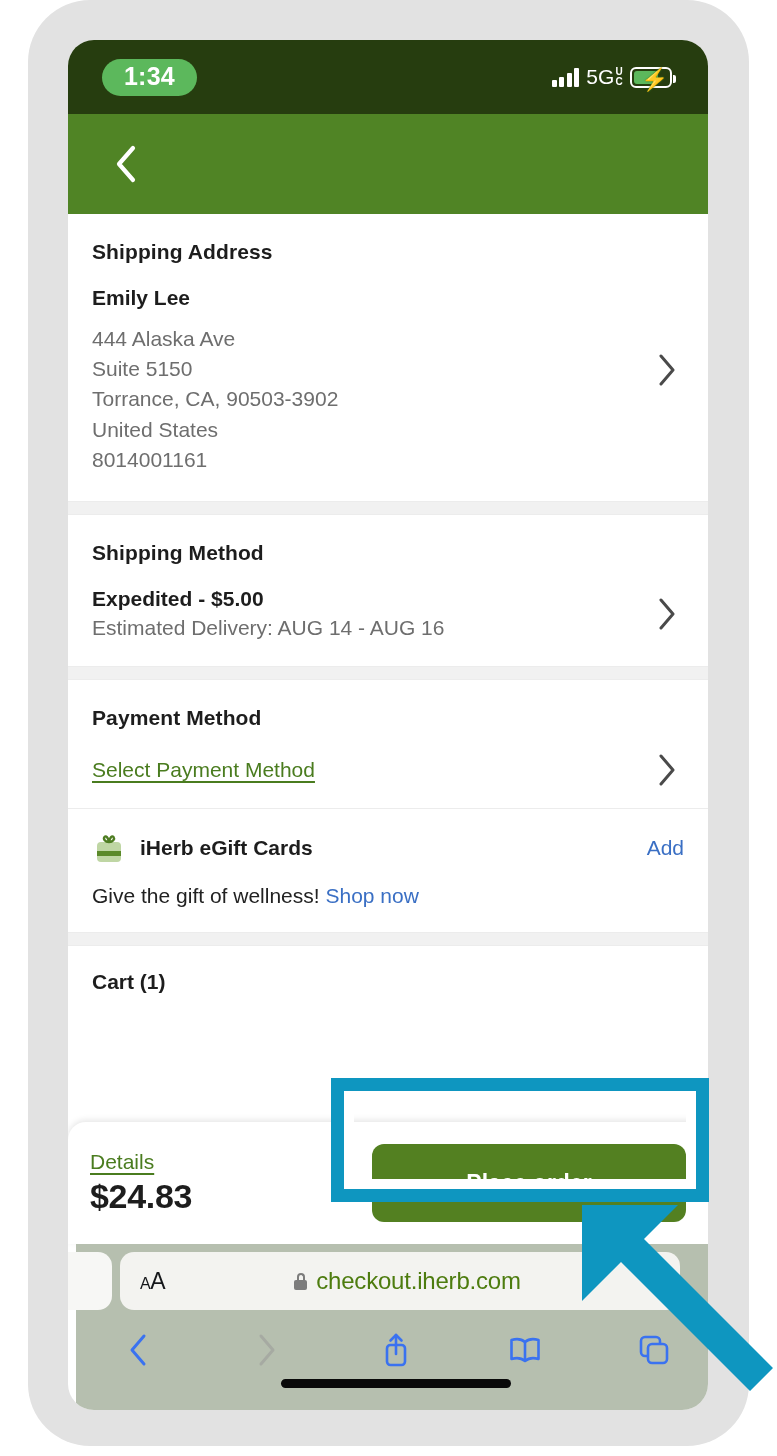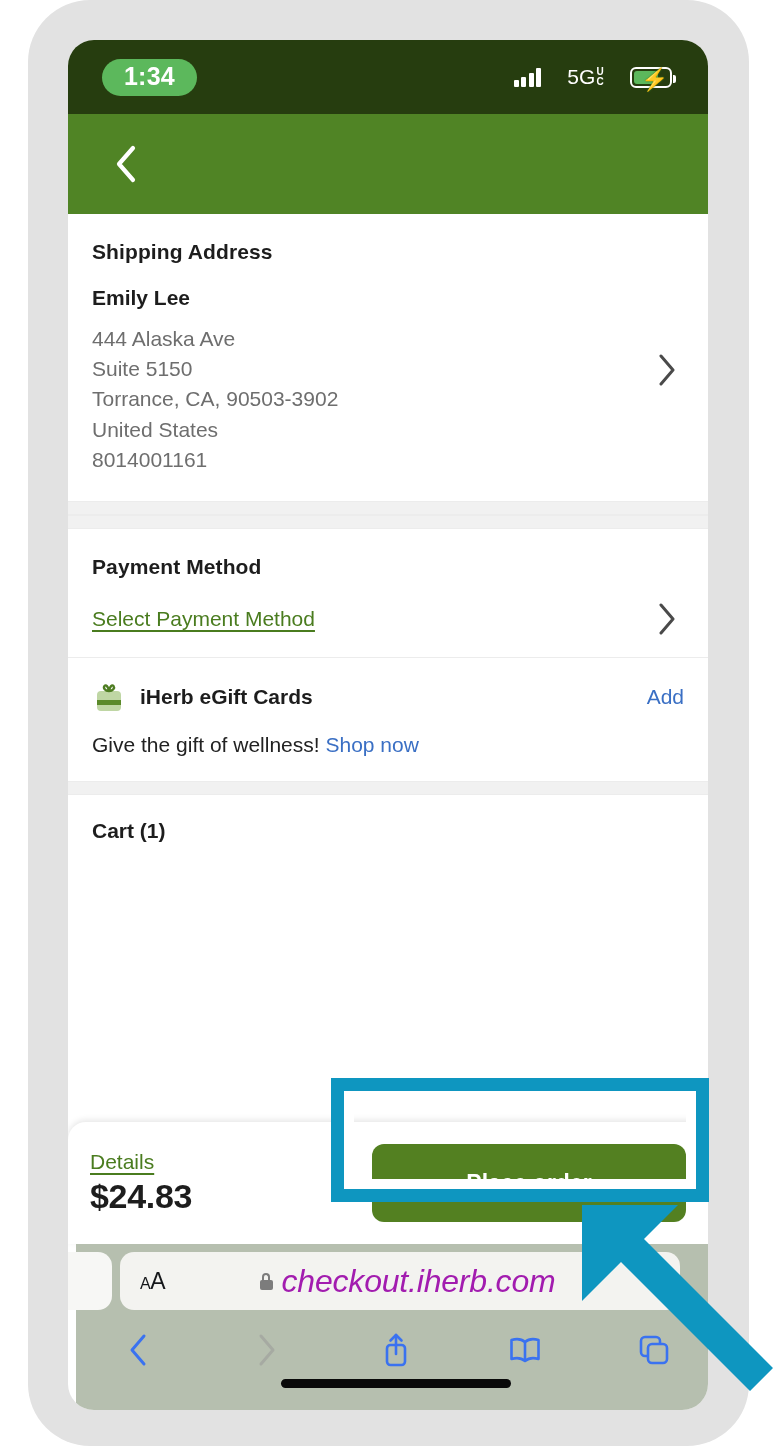--- a/index.html
+++ b/index.html
@@ -41,21 +41,21 @@
     color: #ffffff;
     font-size: 25px;
     font-weight: 600;
     border-radius: 20px;
     padding: 5px 22px 7px 22px;
     letter-spacing: .2px;
     line-height: 1;
   }
   .status-right {
     margin-left: auto;
-    display: flex; align-items: center; gap: 26px;
+    display: flex; align-items: center; gap: 7px;
   }
   .signal { display: flex; align-items: flex-end; gap: 2.5px; height: 19px; }
   .signal i { display: block; width: 5px; background: #ffffff; border-radius: 1px; }
   .signal i.b1 { height: 7px; }
   .signal i.b2 { height: 10px; }
   .signal i.b3 { height: 14px; }
   .signal i.b4 { height: 19px; }
   .net-label { color: #ffffff; font-size: 21px; font-weight: 500; display: flex; align-items: center; letter-spacing: .2px; }
   .net-sup { display: inline-flex; flex-direction: column; font-size: 10px; line-height: 1.02; margin-left: 1px; font-weight: 600; }
   .battery { position: relative; width: 42px; height: 21px; border: 2px solid #ffffff; border-radius: 6px; }
@@ -163,21 +163,21 @@
   .aa { font-size: 23px; color: #15171a; letter-spacing: -.5px; }
   .aa small { font-size: 16px; }
   .url-center { flex: 1; display: flex; align-items: center; justify-content: center; gap: 9px; margin-left: -10px; }
   .lock { width: 13px; height: 17px; position: relative; }
   .lock-body { position: absolute; bottom: 0; width: 13px; height: 10px; background: #7c7c7c; border-radius: 2px; }
   .lock-shackle {
     position: absolute; top: 0; left: 2.5px;
     width: 8px; height: 8px; border: 2.5px solid #7c7c7c;
     border-bottom: none; border-radius: 5px 5px 0 0;
   }
-  .url-text { font-size: 32px; color: #a21caf; letter-spacing: -.2px; font-style: italic; }
+  .url-text { font-size: 24px; color: #4d7c0f; letter-spacing: -.2px; }
   .toolbar { display: flex; align-items: center; justify-content: space-between; padding: 6px 34px 0 34px; }
   .tb-item { width: 56px; height: 52px; display: flex; align-items: center; justify-content: center; }
   .home-indicator {
     position: absolute; left: 50%; transform: translateX(-50%);
     bottom: 22px; width: 230px; height: 9px; background: #0a0a0a; border-radius: 6px;
   }
 
   
   .hl-box {
     position: absolute;
@@ -248,20 +248,34 @@
           <div class="chev">
             <svg width="18" height="32" viewBox="0 0 18 32">
               <path d="M3 2 L15 16 L3 30" stroke="#4a4a4a" stroke-width="3" fill="none" stroke-linecap="round" stroke-linejoin="round"></path>
             </svg>
           </div>
         </div>
       </div>
 
       <div class="divider"></div>
 
+      <div class="section">
+        <div class="sec-title">Shipping Method</div>
+        <div class="row" style="margin-top:22px;">
+          <div class="row-main">
+            <div class="ship-opt">Expedited - $5.00</div>
+            <div class="ship-eta">Estimated Delivery: AUG 14 - AUG 16</div>
+          </div>
+          <div class="chev">
+            <svg width="18" height="32" viewBox="0 0 18 32">
+              <path d="M3 2 L15 16 L3 30" stroke="#4a4a4a" stroke-width="3" fill="none" stroke-linecap="round" stroke-linejoin="round"></path>
+            </svg>
+          </div>
+        </div>
+      </div>
 
       <div class="divider"></div>
 
       <div class="section" style="padding-bottom:22px;">
         <div class="sec-title">Payment Method</div>
         <div class="row" style="margin-top:24px;">
           <div class="row-main">
             <span class="link-green">Select Payment Method</span>
           </div>
           <div class="chev">

